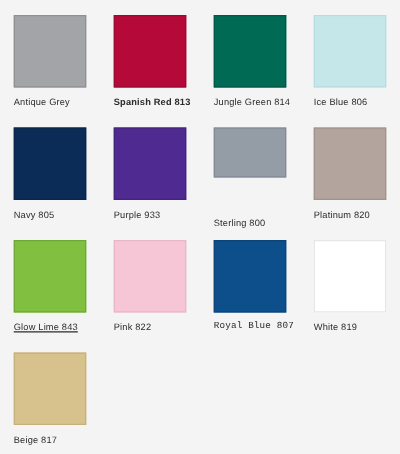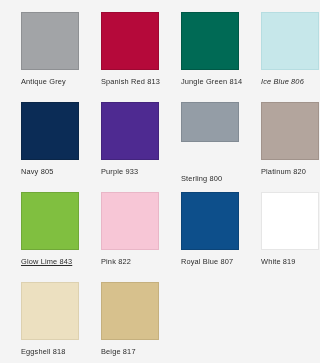--- a/index.html
+++ b/index.html
@@ -21,21 +21,21 @@
     width: 320px;
     height: 360px;
     box-sizing: border-box;
     padding-top: 3px;
   }
   .swatch-cell {
     position: relative;
     display: flex;
     flex-direction: column;
     align-items: flex-start;
-    padding-left: 21px;
+    padding-left: 11px;
     box-sizing: border-box;
   }
   .swatch-chip {
     width: 58px;
     height: 58px;
     box-sizing: border-box;
     margin-top: 9px;
     border-style: solid;
     border-width: 1px;
   }
@@ -51,29 +51,29 @@
 </head>
 <body style="background: rgb(244, 244, 244);">
 
 <div id="swatch-grid">
     <div class="swatch-cell">
       <div class="swatch-chip" style="background: rgb(162, 164, 167); border-color: rgb(142, 144, 147);"></div>
       <div class="swatch-label" style="color: rgb(43, 43, 43);">Antique Grey</div>
     </div>
     <div class="swatch-cell">
       <div class="swatch-chip" style="background: rgb(181, 9, 58); border-color: rgb(157, 8, 50);"></div>
-      <div class="swatch-label" style="color: rgb(43, 43, 43);">Spanish Red 813</div>
+      <div class="swatch-label" style="color: rgb(43, 43, 43); font-weight: bold;">Spanish Red 813</div>
     </div>
     <div class="swatch-cell">
       <div class="swatch-chip" style="background: rgb(0, 106, 85); border-color: rgb(0, 88, 70);"></div>
       <div class="swatch-label" style="color: rgb(43, 43, 43);">Jungle Green 814</div>
     </div>
     <div class="swatch-cell">
       <div class="swatch-chip" style="background: rgb(198, 231, 234); border-color: rgb(182, 221, 225);"></div>
-      <div class="swatch-label" style="color: rgb(43, 43, 43); font-style: italic;">Ice Blue 806</div>
+      <div class="swatch-label" style="color: rgb(43, 43, 43);">Ice Blue 806</div>
     </div>
     <div class="swatch-cell">
       <div class="swatch-chip" style="background: rgb(11, 44, 86); border-color: rgb(10, 38, 72);"></div>
       <div class="swatch-label" style="color: rgb(43, 43, 43);">Navy 805</div>
     </div>
     <div class="swatch-cell">
       <div class="swatch-chip" style="background: rgb(78, 42, 145); border-color: rgb(67, 36, 125);"></div>
       <div class="swatch-label" style="color: rgb(43, 43, 43);">Purple 933</div>
     </div>
     <div class="swatch-cell">
@@ -87,27 +87,23 @@
     <div class="swatch-cell">
       <div class="swatch-chip" style="background: rgb(128, 191, 64); border-color: rgb(112, 168, 56);"></div>
       <div class="swatch-label" style="color: rgb(43, 43, 43); text-decoration: underline;">Glow Lime 843</div>
     </div>
     <div class="swatch-cell">
       <div class="swatch-chip" style="background: rgb(247, 198, 214); border-color: rgb(233, 182, 199);"></div>
       <div class="swatch-label" style="color: rgb(43, 43, 43); text-align: right;">Pink 822</div>
     </div>
     <div class="swatch-cell">
       <div class="swatch-chip" style="background: rgb(13, 79, 139); border-color: rgb(11, 68, 120);"></div>
-      <div class="swatch-label" style="color: rgb(43, 43, 43);">Royal Blue 807</div>
+      <div class="swatch-label" style="color: rgb(43, 43, 43); font-family: Liberation Mono, monospace;">Royal Blue 807</div>
     </div>
     <div class="swatch-cell">
       <div class="swatch-chip" style="background: rgb(255, 255, 255); border-color: rgb(230, 230, 230);"></div>
       <div class="swatch-label" style="color: rgb(43, 43, 43);">White 819</div>
-    </div>
-    <div class="swatch-cell">
-      <div class="swatch-chip" style="background: rgb(236, 224, 192); border-color: rgb(221, 209, 176);"></div>
-      <div class="swatch-label" style="color: rgb(43, 43, 43);">Eggshell 818</div>
     </div>
     <div class="swatch-cell">
       <div class="swatch-chip" style="background: rgb(215, 193, 141); border-color: rgb(197, 176, 126);"></div>
       <div class="swatch-label" style="color: rgb(43, 43, 43);">Beige 817</div>
     </div>
   </div>
 
 </body></html>

